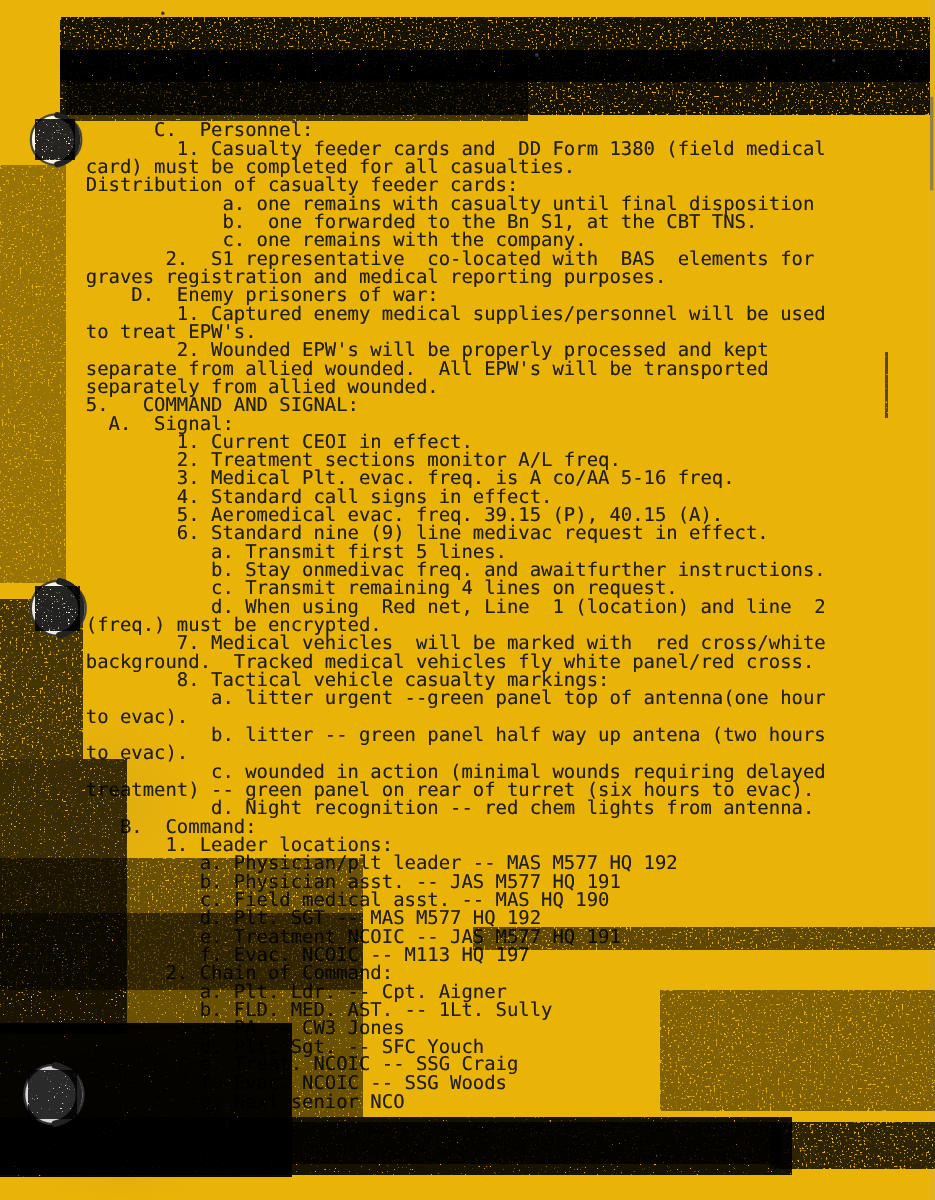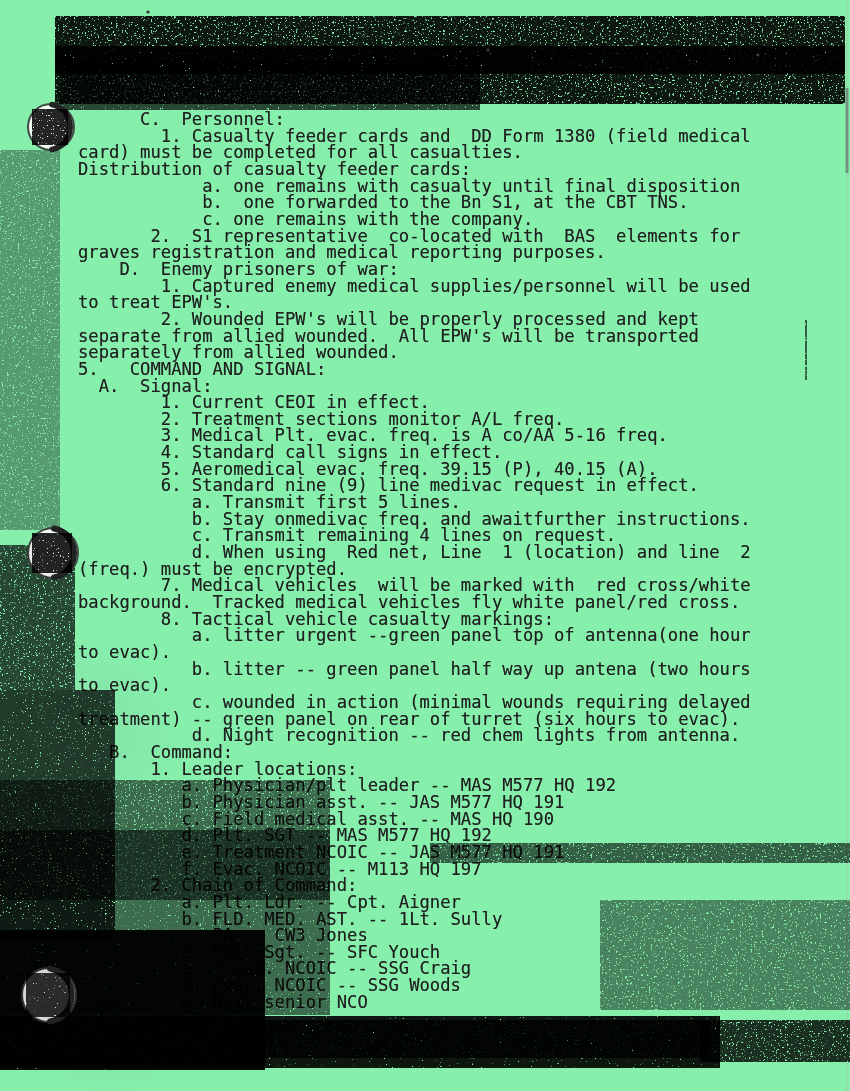--- a/index.html
+++ b/index.html
@@ -3,21 +3,21 @@
 <meta charset="utf-8">
 <style>
   html, body { margin:0; padding:0; }
   body {
     width:850px; height:1091px; overflow:hidden;
     background:#ffffff;
     font-family:"DejaVu Sans Mono", monospace;
   }
   .page {
     position:relative; width:850px; height:1091px;
-    background:#86efac;
+    background:#eab308;
   }
   
   .smudge-a {
     position:absolute; left:-40px; top:600px; width:260px; height:260px;
     background:radial-gradient(closest-side, rgba(110,110,110,0.10), rgba(110,110,110,0) 70%);
   }
   .smudge-b {
     position:absolute; left:-60px; top:900px; width:340px; height:220px;
     background:radial-gradient(closest-side, rgba(90,90,90,0.14), rgba(90,90,90,0) 75%);
   }

